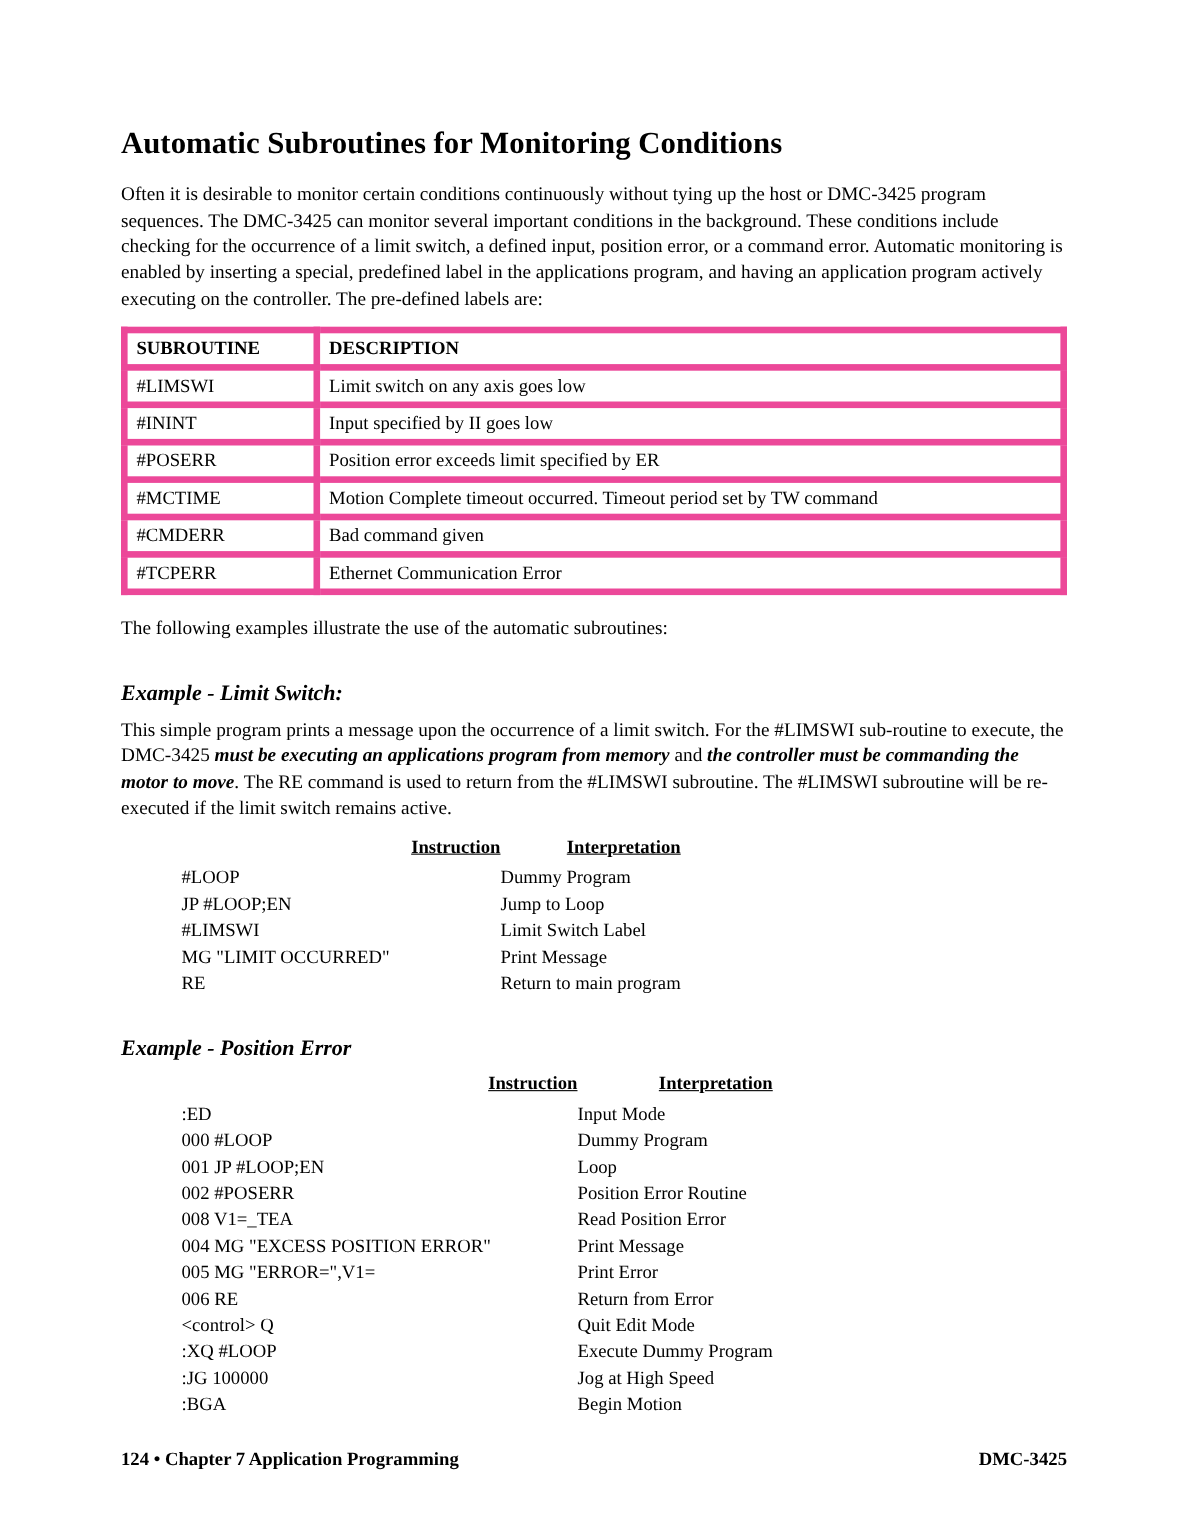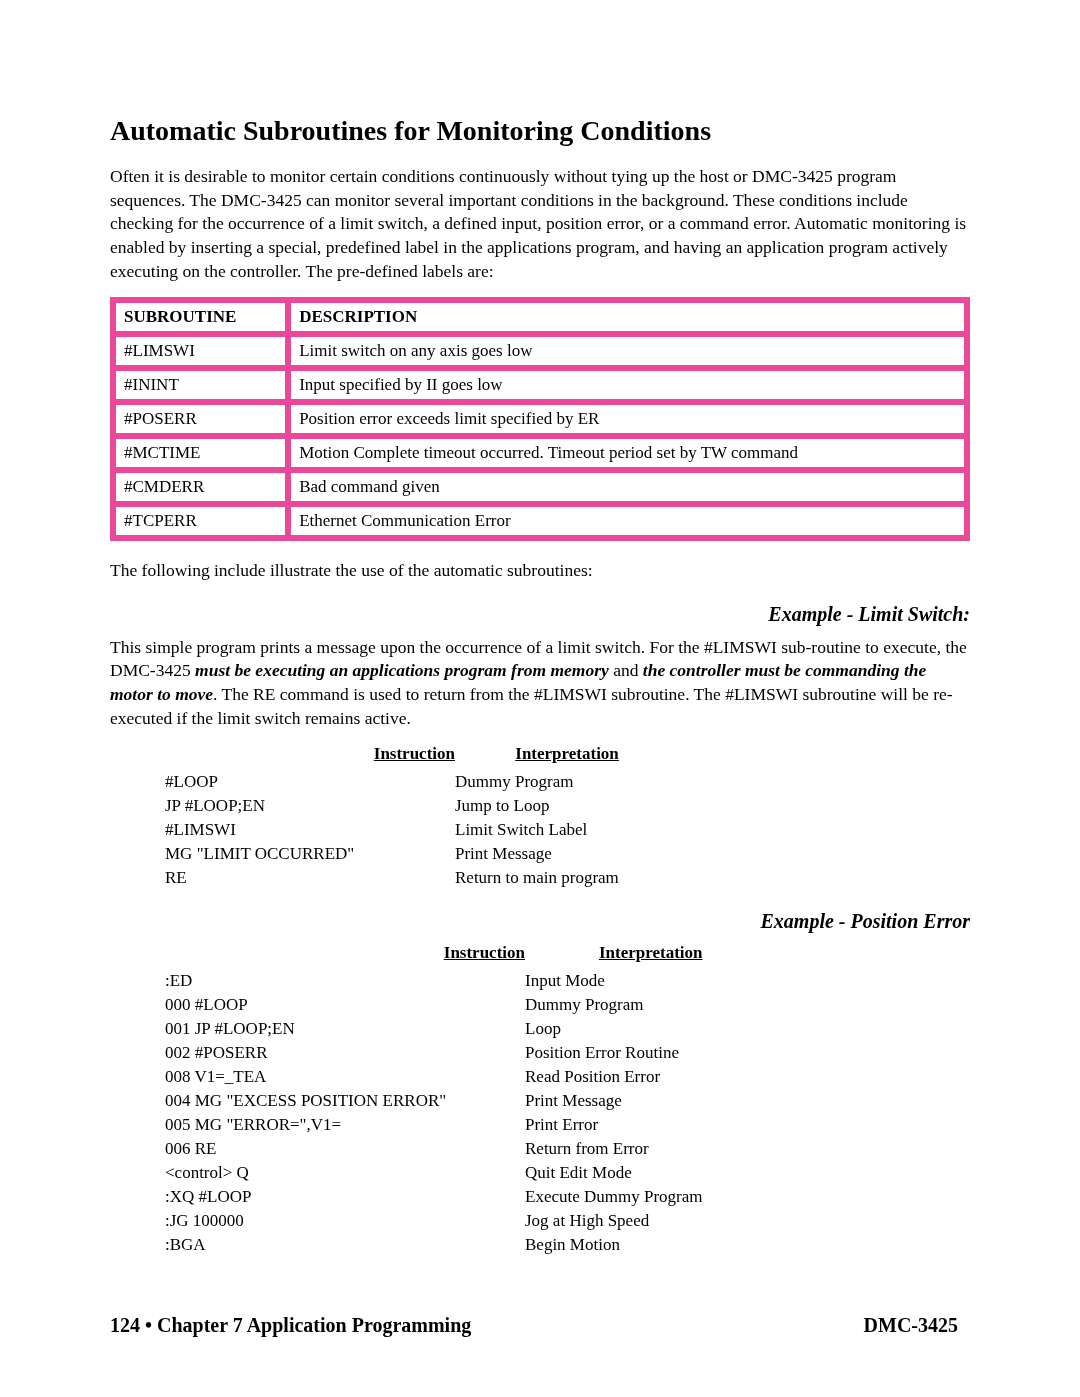--- a/index.html
+++ b/index.html
@@ -47,22 +47,21 @@
     table.subs {
       border-top: 3px double #000;
       border-left: 3px double #000;
       border-right: 3px double #000;
       border-bottom: 3px double #000;
     }
     h2.example {
       font-size: 20px;
       font-style: italic;
       font-weight: bold;
-      margin: 20px 0 10px 0;
-      text-align: right;
+      margin: 36px 0 10px 0;
     }
     table.instr {
       margin-left: 55px;
       border-collapse: collapse;
       margin-bottom: 20px;
     }
     table.instr th {
       font-size: 17px;
       font-weight: bold;
       text-decoration: underline;
@@ -74,23 +73,23 @@
       padding: 2px 0;
       vertical-align: top;
     }
     table.instr.one td.col1 { width: 290px; }
     table.instr.two td.col1 { width: 360px; }
     table.instr th.col1a { width: 290px; }
     table.instr th.col1b { width: 360px; }
     .footer {
       position: absolute;
       left: 110px;
-      right: 122px;
+      right: 110px;
       bottom: 60px;
-      font-size: 20px;
+      font-size: 17px;
       font-weight: bold;
       display: flex;
       justify-content: space-between;
       align-items: center;
     }
   </style>
 </head>
 <body>
 
 <div class="page">
@@ -127,21 +126,21 @@
           <td>#CMDERR</td>
           <td>Bad command given</td>
         </tr>
       <tr>
           <td>#TCPERR</td>
           <td>Ethernet Communication Error</td>
         </tr>
     </tbody>
   </table>
 
-  <p class="body">The following include illustrate the use of the automatic subroutines:</p>
+  <p class="body">The following examples illustrate the use of the automatic subroutines:</p>
 
   <h2 class="example">Example - Limit Switch:</h2>
 
   <p class="body">
     <span>This simple program prints a message upon the occurrence of a limit switch.  For the #LIMSWI sub-routine to execute, the DMC-3425 </span><b><i>must be executing an applications program from memory</i></b><span> and </span><b><i>the controller must be commanding the motor to move</i></b><span>.  The RE command is used to return from the #LIMSWI subroutine.  The #LIMSWI subroutine will be re-executed if the limit switch remains active.</span>
   </p>
 
   <table class="instr one">
     <thead>
       <tr>

